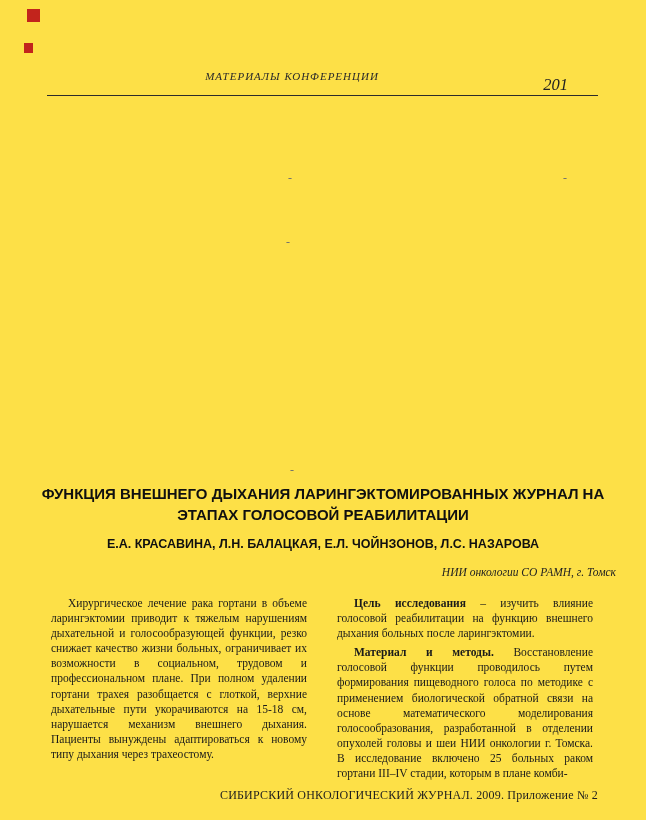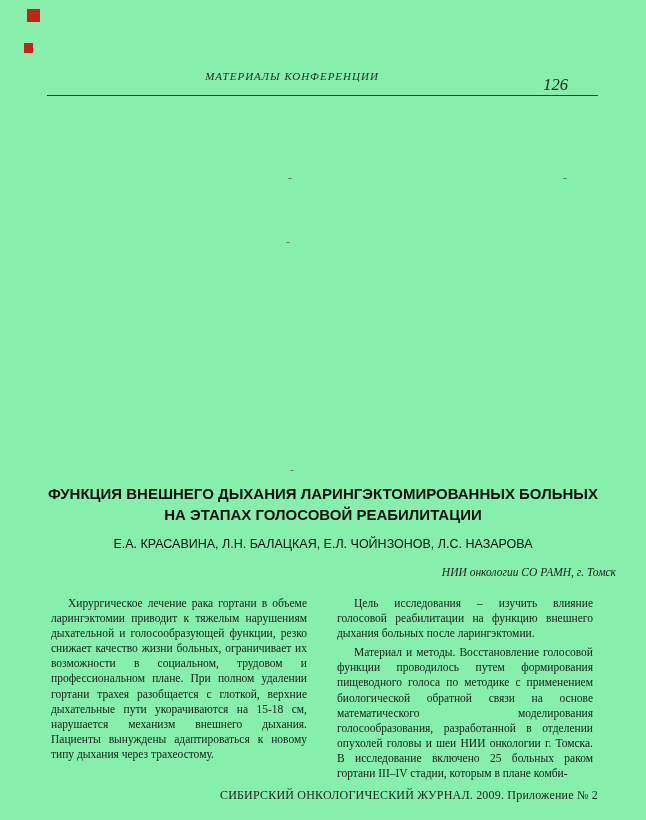--- a/index.html
+++ b/index.html
@@ -1,20 +1,20 @@
 <!DOCTYPE html>
 <html lang="ru"><head>
 <meta charset="utf-8">
 <style>
   html, body { margin: 0; padding: 0; background: #ffffff; }
   .page {
     position: relative;
     width: 646px;
     height: 820px;
-    background: #86efac;
+    background: #fde047;
     font-family: "Liberation Serif", serif;
     color: #1c1c1c;
     overflow: hidden;
   }
   
   .reg-mark { position: absolute; background: #c2241c; }
   .reg-mark.m1 { left: 27px; top: 9px;  width: 13px; height: 13px; }
   .reg-mark.m2 { left: 24px; top: 43px; width: 9px;  height: 10px; }
 
   
@@ -58,21 +58,21 @@
     font-size: 15px;
     line-height: 21px;
     color: #101010;
   }
   .article-title .inner { display: inline-block; max-width: 570px; }
   .authors {
     position: absolute;
     top: 537px; left: 30px; right: 30px;
     text-align: center;
     font-family: "Liberation Sans", sans-serif;
-    font-weight: normal;
+    font-weight: bold;
     font-size: 12.5px;
     color: #101010;
   }
   .affiliation {
     position: absolute;
     top: 566px; left: 30px; right: 30px;
     text-align: right;
     font-style: italic;
     font-size: 11.5px;
     color: #222222;
@@ -86,51 +86,51 @@
     gap: 22px;
   }
   .col {
     width: 264px;
     text-align: justify;
     font-size: 11.5px;
     line-height: 15.1px;
     color: #1a1a1a;
   }
   .col p { margin: 4px; text-indent: 17px; }
-  .col p b { font-weight: normal; }
+  .col p b { font-weight: bold; }
 
   
   .footer-line {
     position: absolute;
     top: 788px; right: 48px; left: 47px;
     text-align: right;
     font-size: 12px;
     letter-spacing: 0.2px;
     color: #1e1e1e;
   }
 </style>
 </head>
 <body>
 
 <div class="page">
 
   <div class="reg-mark m1"></div>
   <div class="reg-mark m2"></div>
 
   <div class="running-head">МАТЕРИАЛЫ КОНФЕРЕНЦИИ</div>
-  <div class="page-number">126</div>
+  <div class="page-number">201</div>
   <div class="head-rule"></div>
 
   <span class="dash" style="left:288px; top:172px;">-</span>
   <span class="dash" style="left:563px; top:172px;">-</span>
   <span class="dash" style="left:286px; top:236px;">-</span>
   <span class="dash" style="left:290px; top:464px;">-</span>
 
   <div class="article-title">
-    <span class="inner">ФУНКЦИЯ ВНЕШНЕГО ДЫХАНИЯ ЛАРИНГЭКТОМИРОВАННЫХ БОЛЬНЫХ НА ЭТАПАХ ГОЛОСОВОЙ РЕАБИЛИТАЦИИ</span>
+    <span class="inner">ФУНКЦИЯ ВНЕШНЕГО ДЫХАНИЯ ЛАРИНГЭКТОМИРОВАННЫХ ЖУРНАЛ НА ЭТАПАХ ГОЛОСОВОЙ РЕАБИЛИТАЦИИ</span>
   </div>
 
   <div class="authors">Е.А. КРАСАВИНА, Л.Н. БАЛАЦКАЯ, Е.Л. ЧОЙНЗОНОВ, Л.С. НАЗАРОВА</div>
 
   <div class="affiliation">НИИ онкологии СО РАМН, г. Томск</div>
 
   <div class="body-columns">
     <div class="col">
       <p><span>Хирургическое лечение рака гортани в объеме ларингэктомии приводит к тяжелым нарушениям дыхательной и голосообразующей функции, резко снижает качество жизни больных, ограничивает их возможности в социальном, трудовом и профессиональном плане. При полном удалении гортани трахея разобщается с глоткой, верхние дыхательные пути укорачиваются на 15-18 см, нарушается механизм внешнего дыхания. Пациенты вынуждены адаптироваться к новому типу дыхания через трахеостому.</span></p>
     </div>

